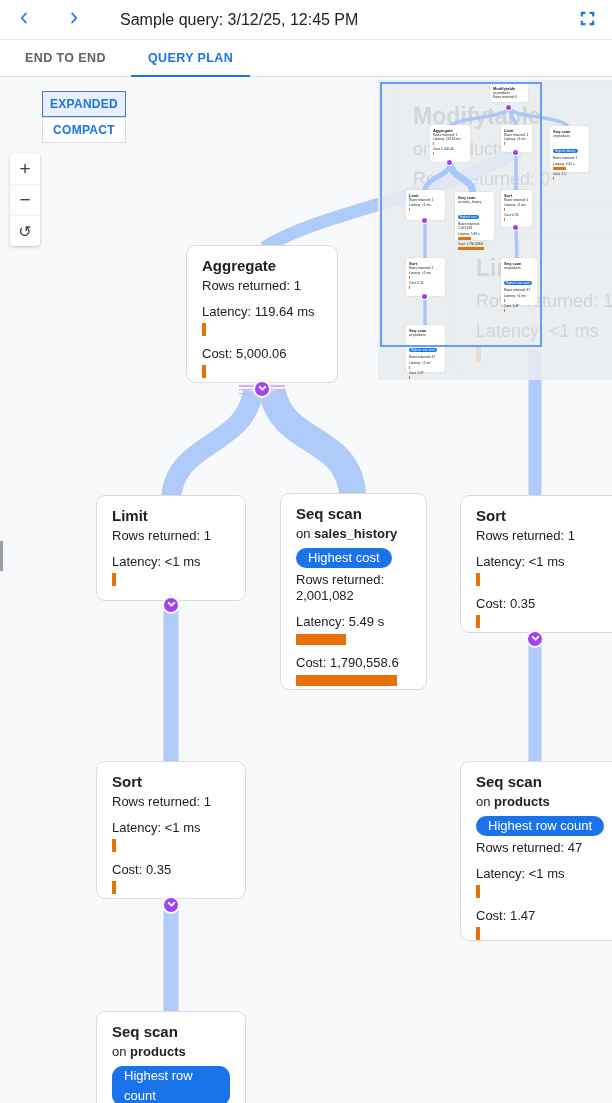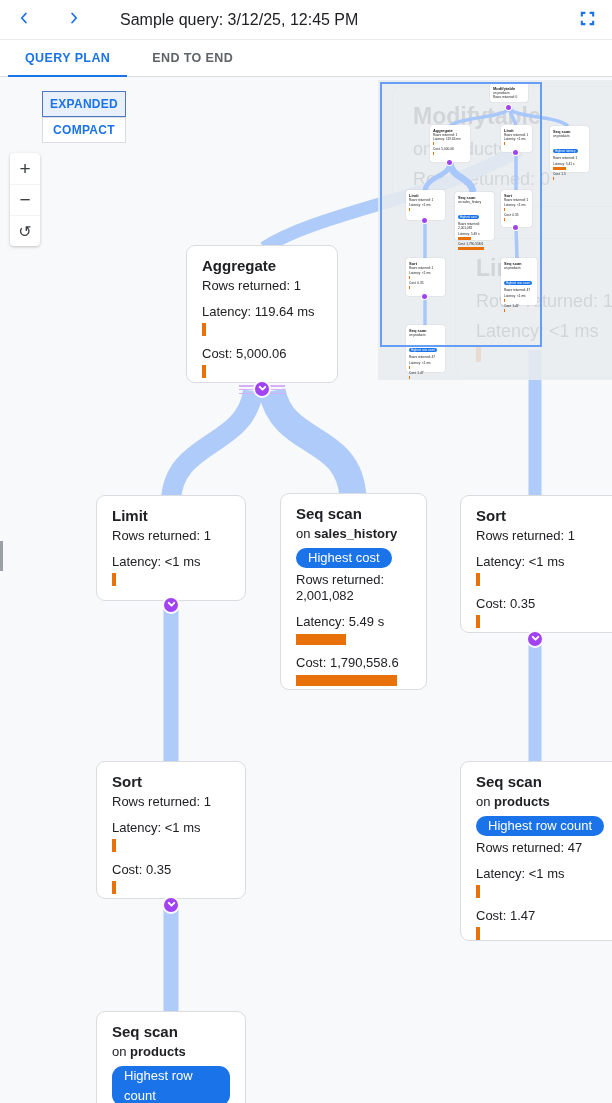--- a/index.html
+++ b/index.html
@@ -115,22 +115,22 @@
           <path d="M4 9 V4 H9"></path>
             <path d="M15 4 H20 V9"></path>
             <path d="M20 15 V20 H15"></path>
             <path d="M9 20 H4 V15"></path>
         </svg>
       </span>
     </div>
   </div>
 
   <div class="tabbar">
+    <div class="tab">END TO END</div>
     <div class="tab active">QUERY PLAN</div>
-    <div class="tab">END TO END</div>
   </div>
 
   <div class="canvas-bg"></div>
 
   <div class="ghost-card" style="left:392px; top:86px; width:290px;">
     <div class="ghost-title">Modifytable</div>
     <div class="ghost-line">on products</div>
     <div class="ghost-line">Rows returned: 0</div>
   </div>
   <div class="ghost-card" style="left:455px; top:238px; width:230px; height:140px;">

